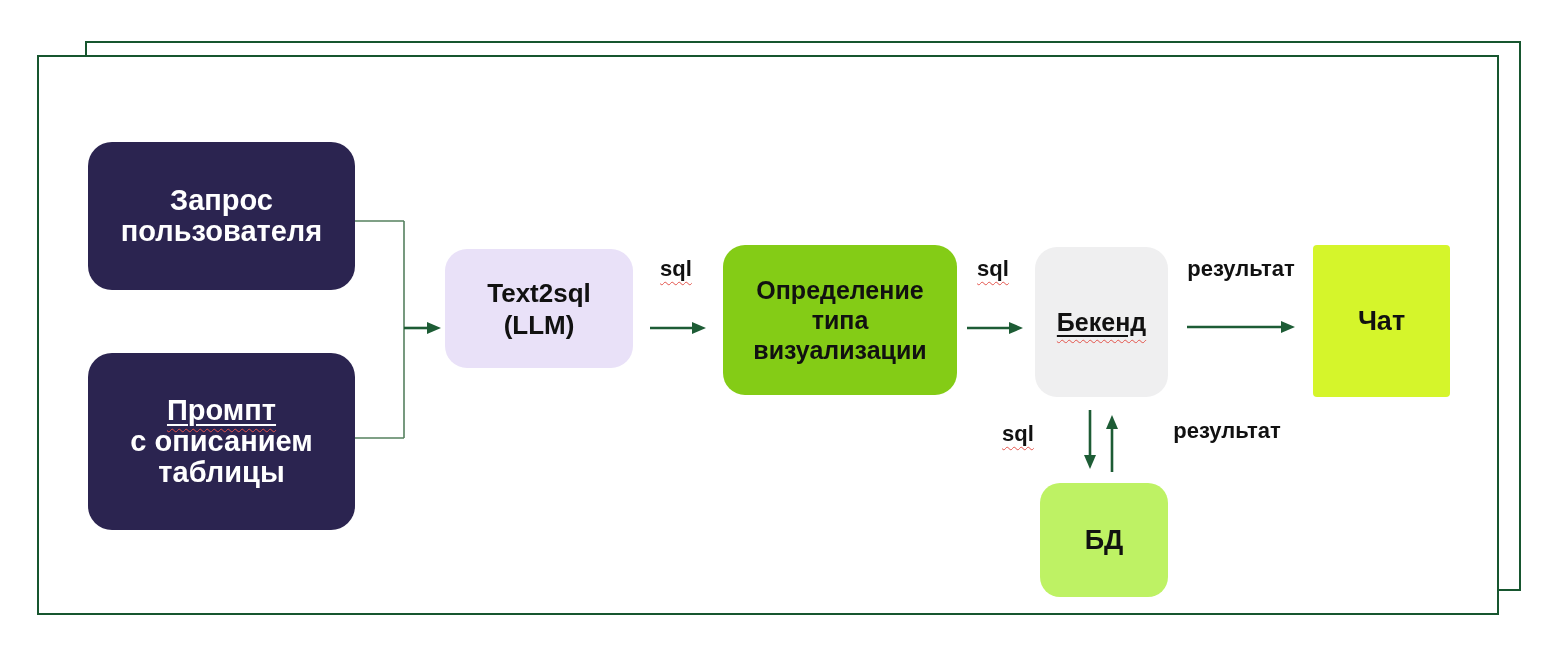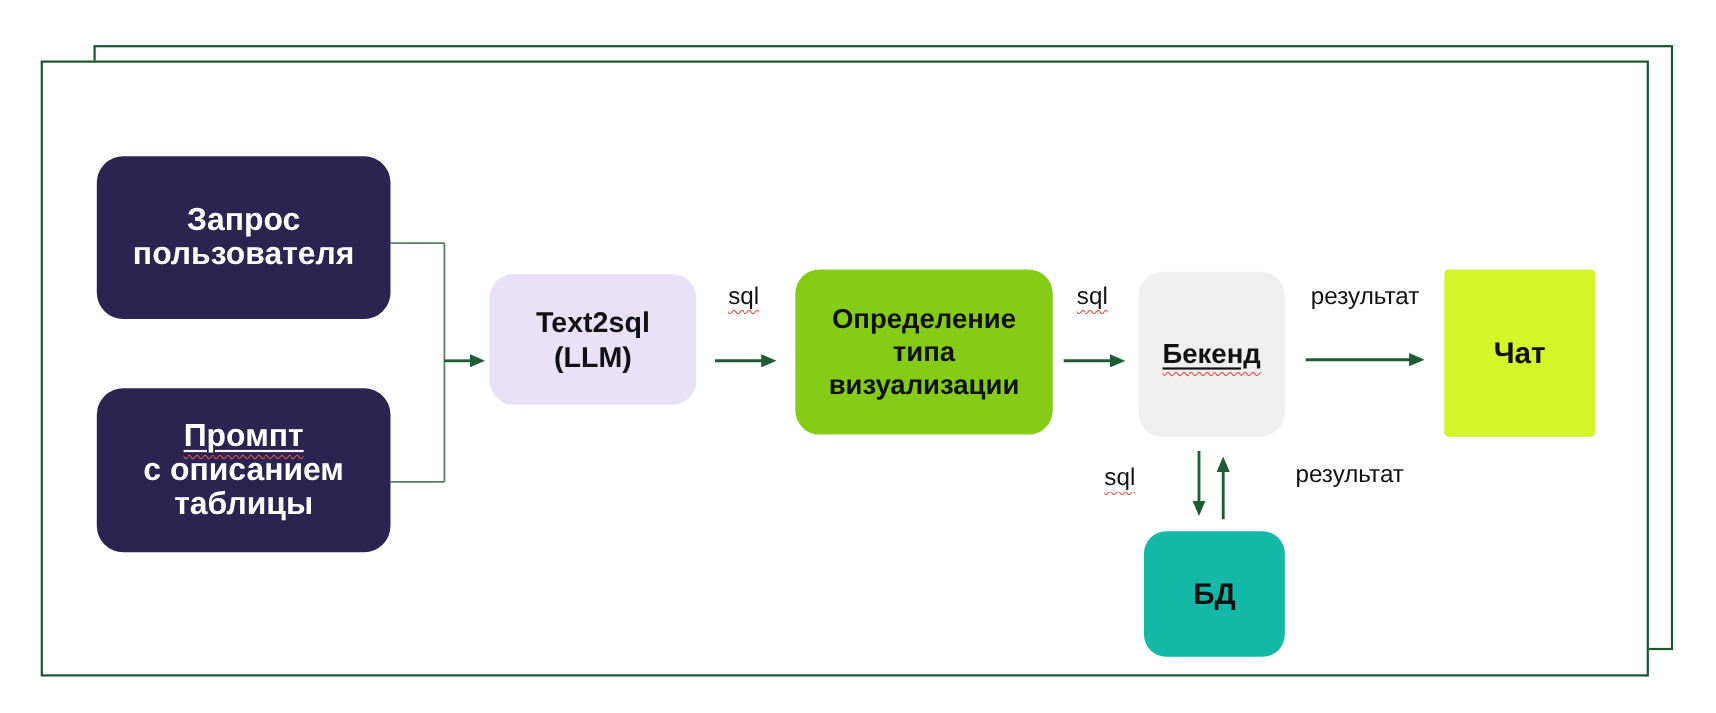--- a/index.html
+++ b/index.html
@@ -29,44 +29,44 @@
     box-sizing:border-box;
     font-weight:700;
     color:#111111;
   }
   .node .lines span{display:block;}
   .node-navy{
     background:#2b2450;color:#ffffff;border-radius:24px;
     font-size:29px;line-height:31px;
   }
   .node-user-query{left:88px;top:142px;width:267px;height:148px;}
-  .node-prompt{left:88px;top:353px;width:267px;height:149px;}
+  .node-prompt{left:88px;top:353px;width:267px;height:177px;}
   .node-text2sql{
     left:445px;top:249px;width:188px;height:119px;
     background:#e9e1f8;border-radius:22px;font-size:26px;line-height:32px;
   }
   .node-viztype{
     left:723px;top:245px;width:234px;height:150px;
     background:#84cc16;border-radius:22px;font-size:25px;line-height:30px;
   }
   .node-backend{
     left:1035px;top:247px;width:133px;height:150px;
     background:#efeff0;border-radius:22px;font-size:25px;
   }
   .node-chat{
     left:1313px;top:245px;width:137px;height:152px;
     background:#d5f52b;border-radius:4px;font-size:27px;
   }
   .node-db{
     left:1040px;top:483px;width:128px;height:114px;
-    background:#14b8a6;border-radius:20px;font-size:27px;
+    background:#bef264;border-radius:20px;font-size:27px;
   }
   .edge-label{
     position:absolute;
-    font-weight:400;font-size:22px;color:#111111;
+    font-weight:700;font-size:22px;color:#111111;
     text-align:center;line-height:26px;
   }
   .el-sql1{left:644px;top:256px;width:64px;}
   .el-sql2{left:961px;top:256px;width:64px;}
   .el-res1{left:1172px;top:256px;width:138px;}
   .el-sql3{left:986px;top:421px;width:64px;}
   .el-res2{left:1158px;top:418px;width:138px;}
   .u-wavy{
     text-decoration-line:underline;
     text-decoration-style:wavy;

